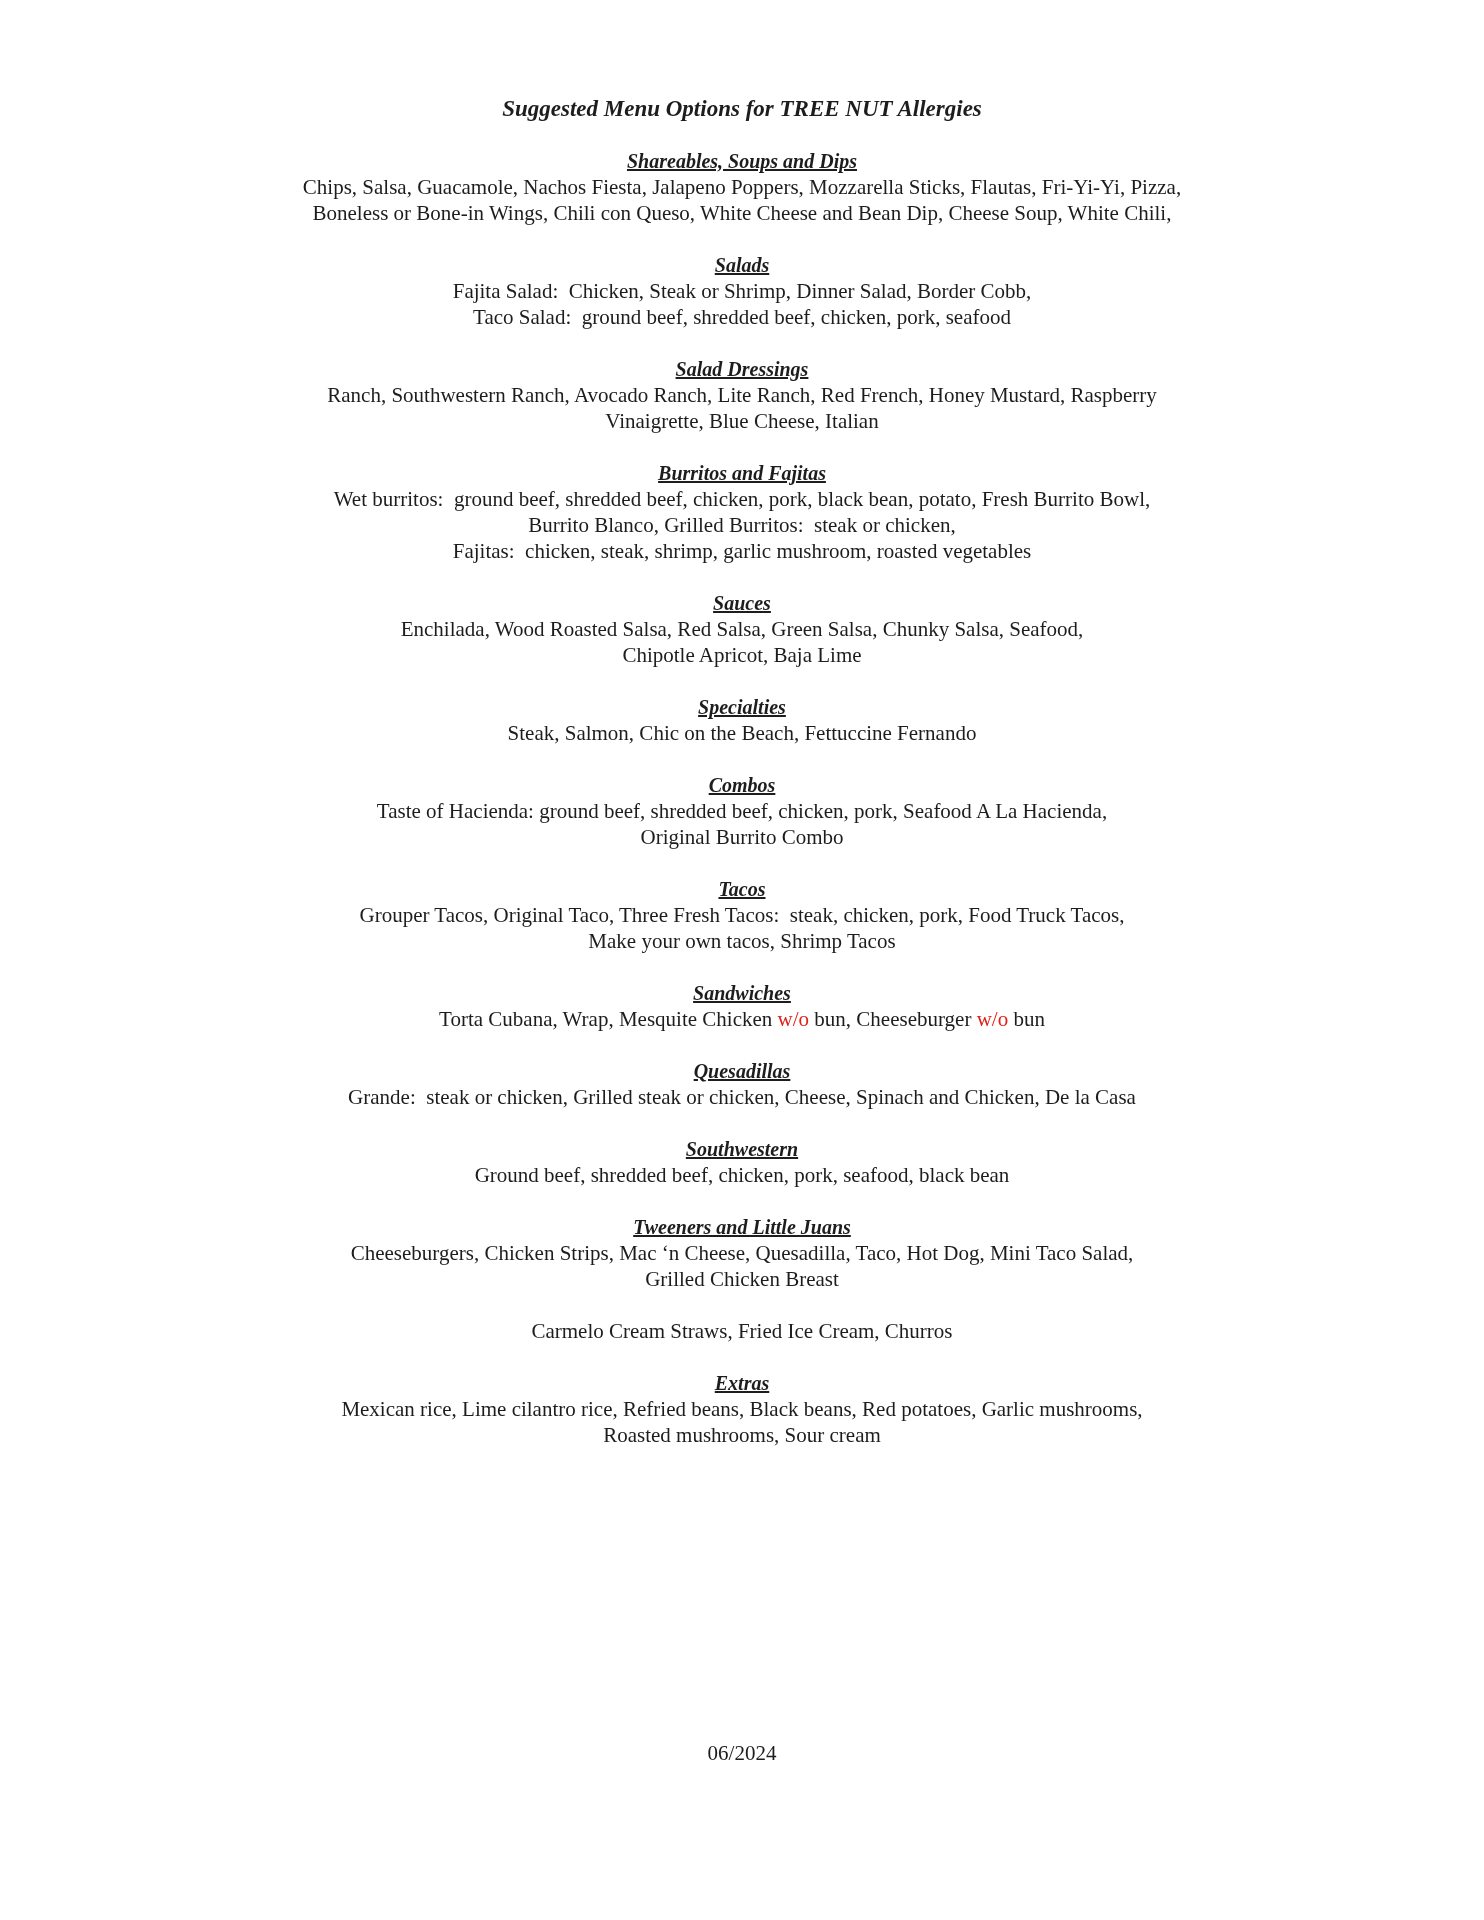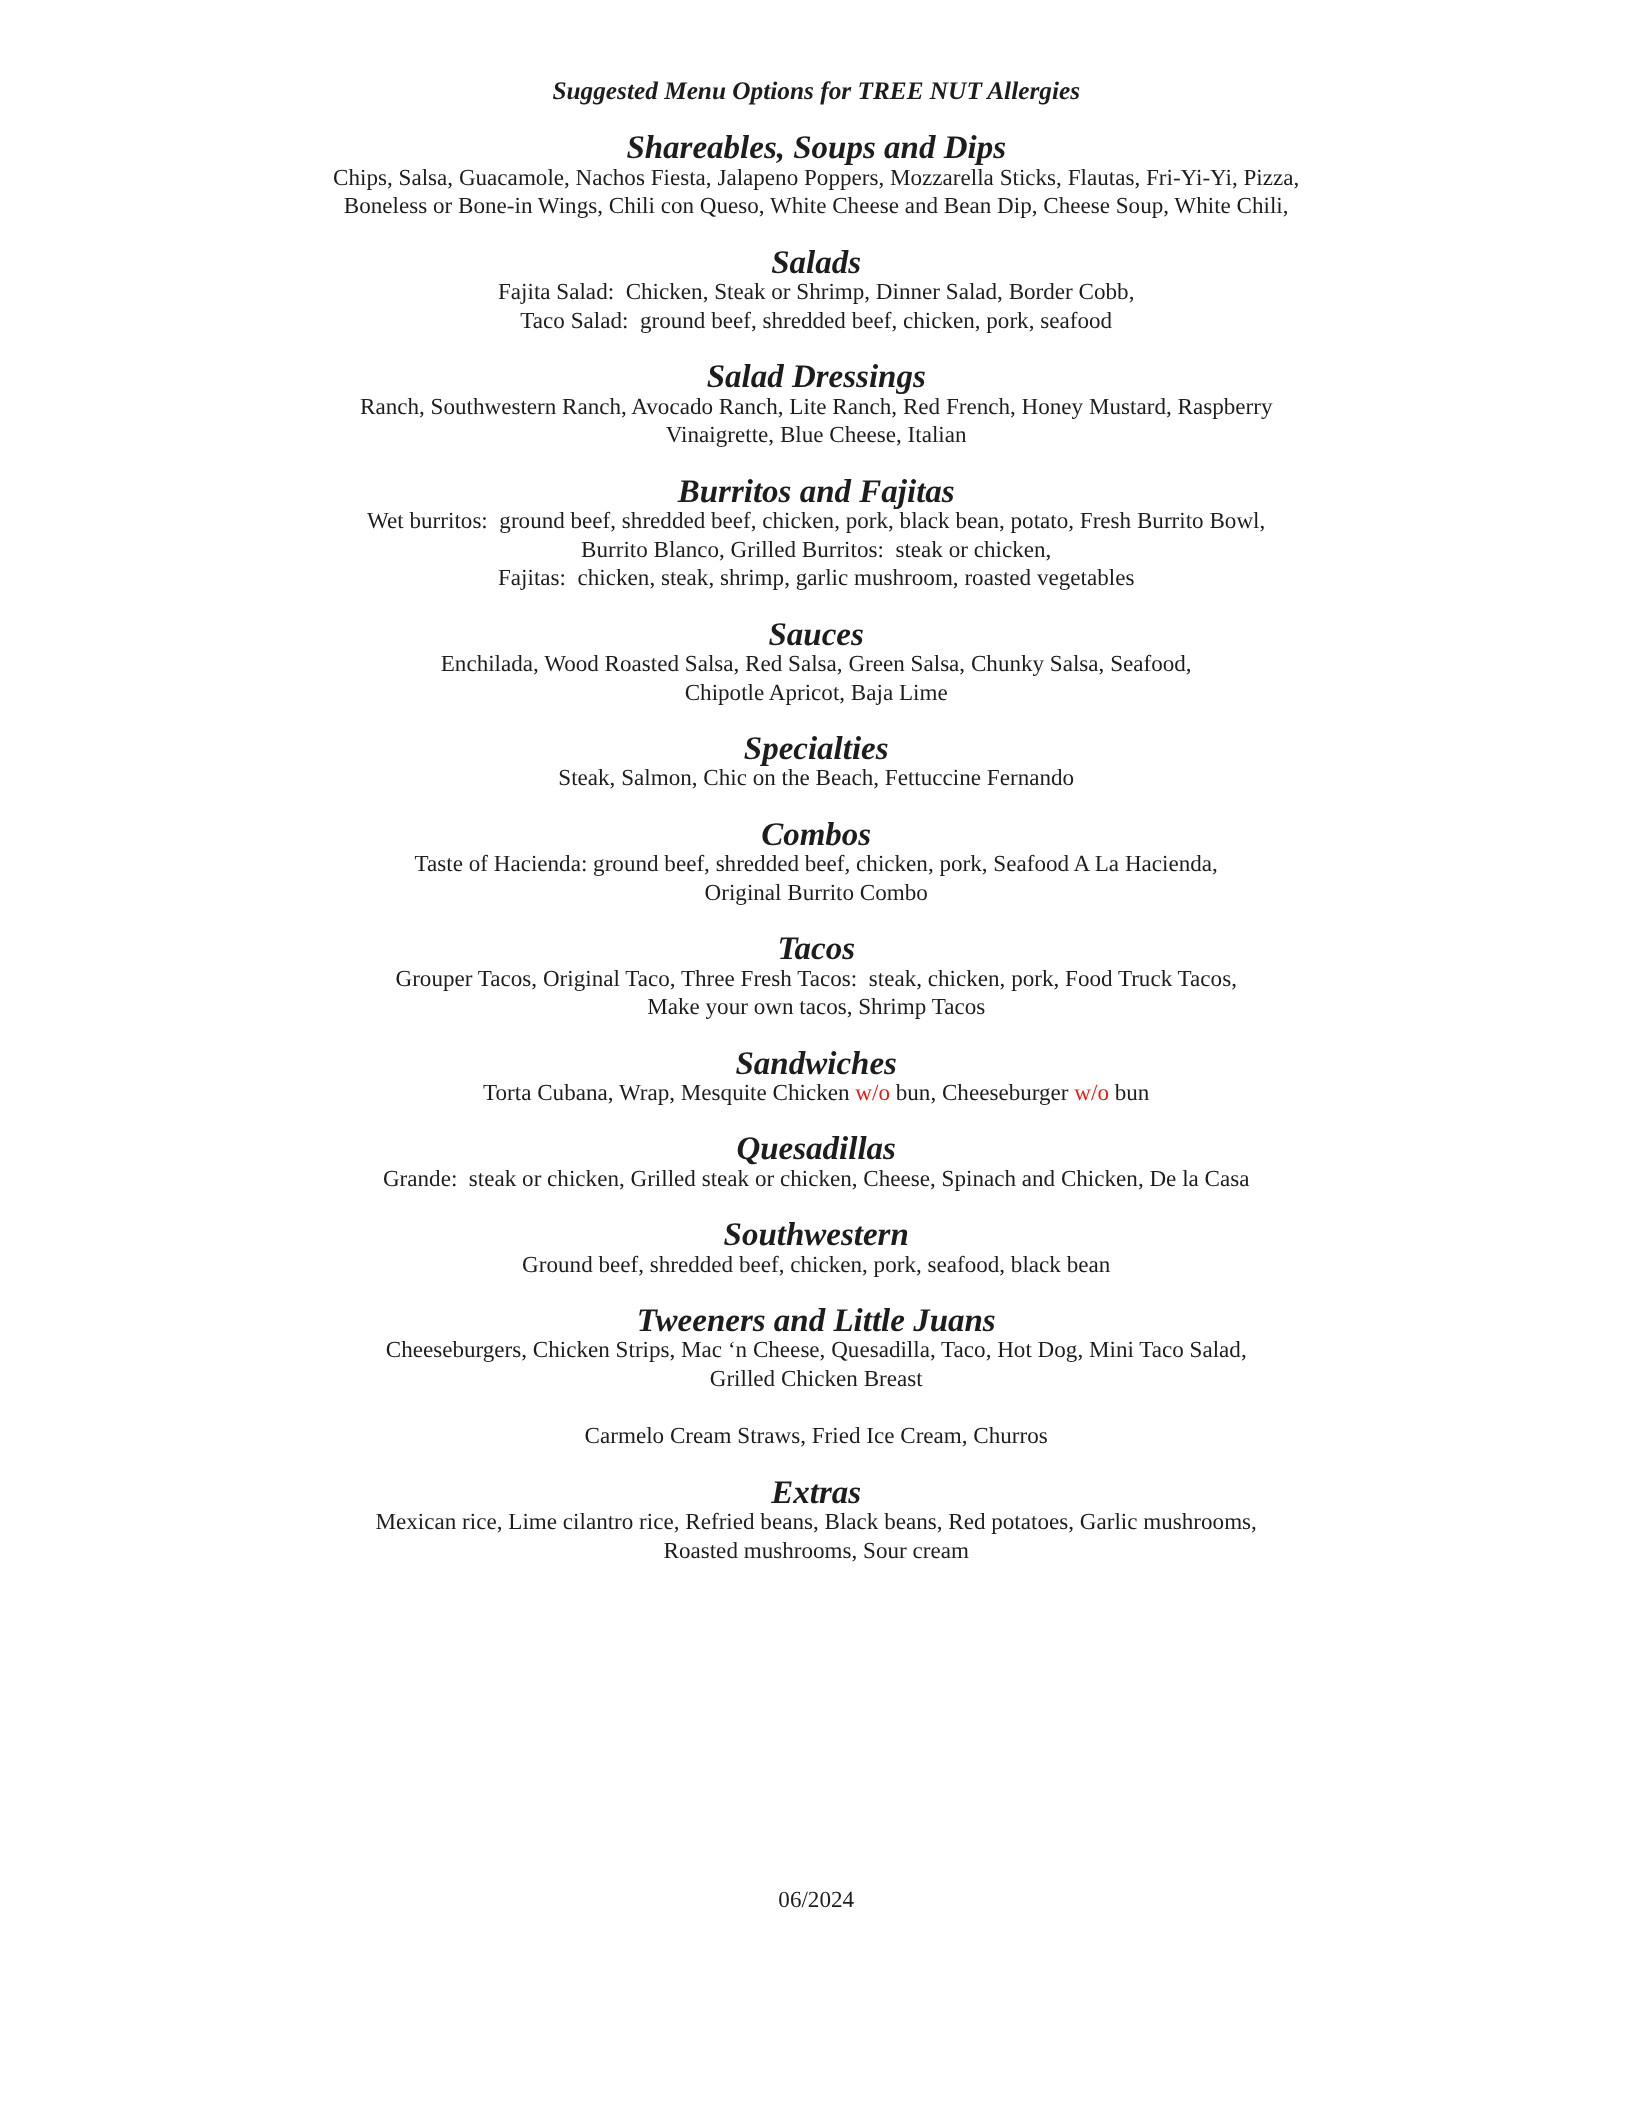--- a/index.html
+++ b/index.html
@@ -9,43 +9,44 @@
   }
   body {
     width: 1484px;
     height: 1920px;
     overflow: hidden;
   }
   .page {
     box-sizing: border-box;
     width: 1484px;
     height: 1920px;
-    padding: 70px 130px 0 130px;
+    padding: 96px 130px 0 130px;
     text-align: center;
     font-family: "Liberation Serif", "DejaVu Serif", serif;
     color: var(--text-color, #1d1d1d);
     font-size: 21px;
     line-height: 26px;
   }
   .title {
     font-size: 23px;
     font-weight: bold;
     font-style: italic;
     margin: 0 0 26px 0;
     line-height: 26px;
   }
   .section {
     margin: 0 0 26px 0;
   }
   .heading {
-    font-size: 30px;
+    font-size: 20px;
     font-weight: bold;
     font-style: italic;
     margin: 0;
     line-height: 26px;
+    text-decoration: underline;
   }
   .line {
     white-space: pre-wrap;
     line-height: 26px;
   }
   .red {
     color: var(--red, #df2118);
   }
   .footer {
     margin-top: 292px;

